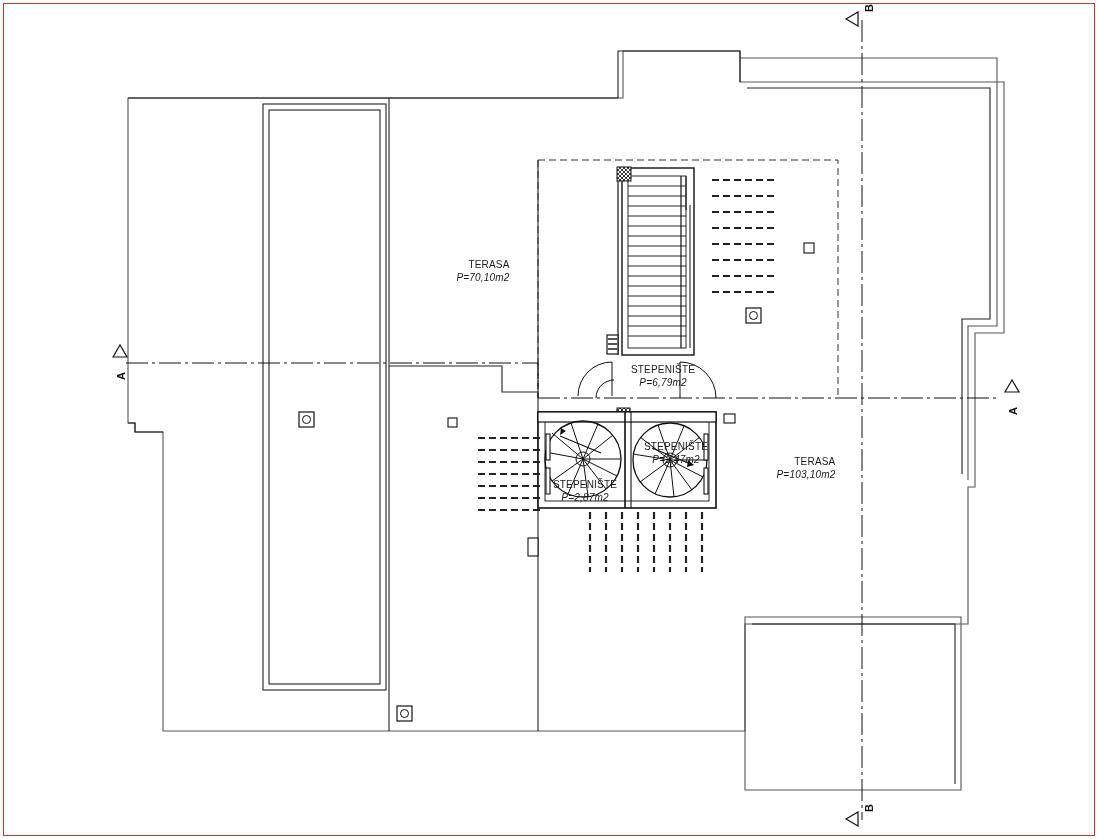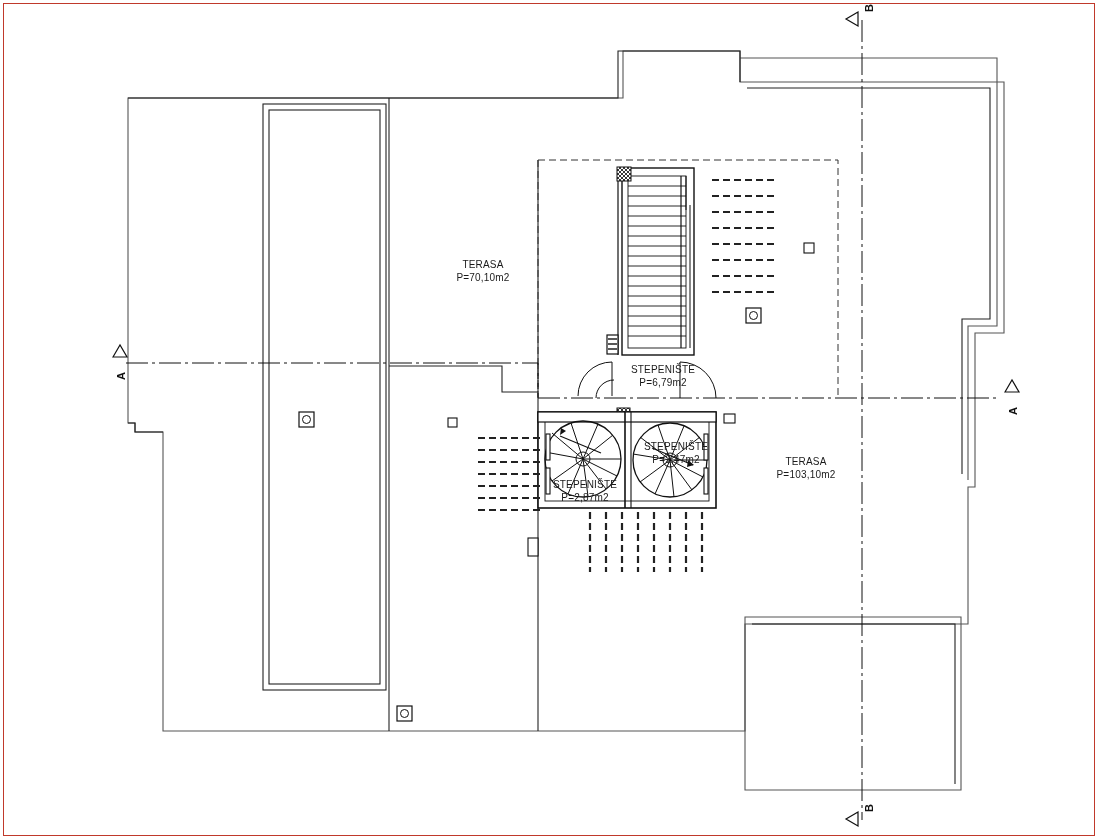--- a/index.html
+++ b/index.html
@@ -35,22 +35,22 @@
   .room-label {
     position: absolute;
     font-family: "Liberation Sans", sans-serif;
     font-size: 10px;
     color: #1a1a1a;
     text-align: center;
     line-height: 13px;
     white-space: nowrap;
     letter-spacing: 0.2px;
   }
-  .room-label .lname { display: block; }
-  .room-label .larea { display: block; }
+  .room-label .lname { display: block; text-align: right; }
+  .room-label .larea { display: block; font-style: italic; }
   .mark-letter {
     position: absolute;
     font-family: "Liberation Sans", sans-serif;
     font-size: 11px;
     font-weight: 600;
     color: #111111;
   }
 </style>
 </head>
 <body>

